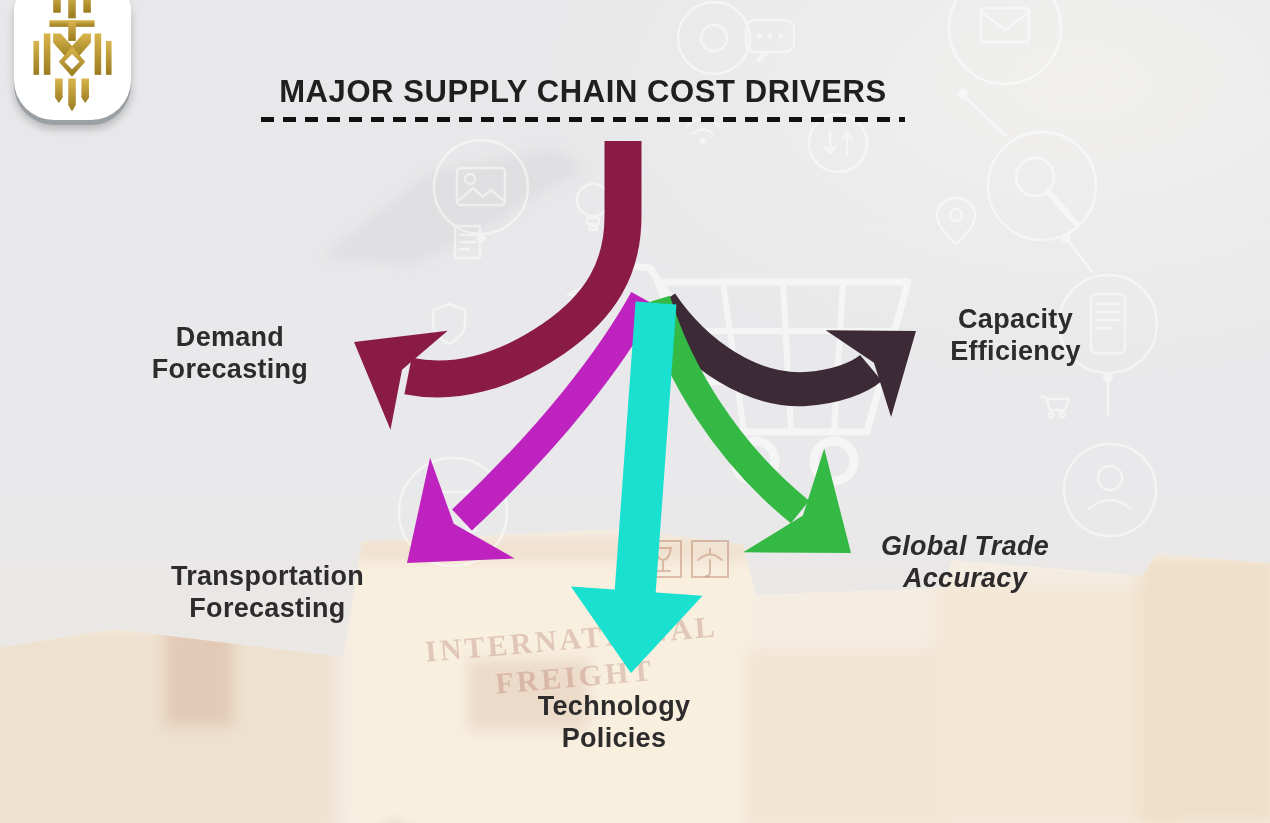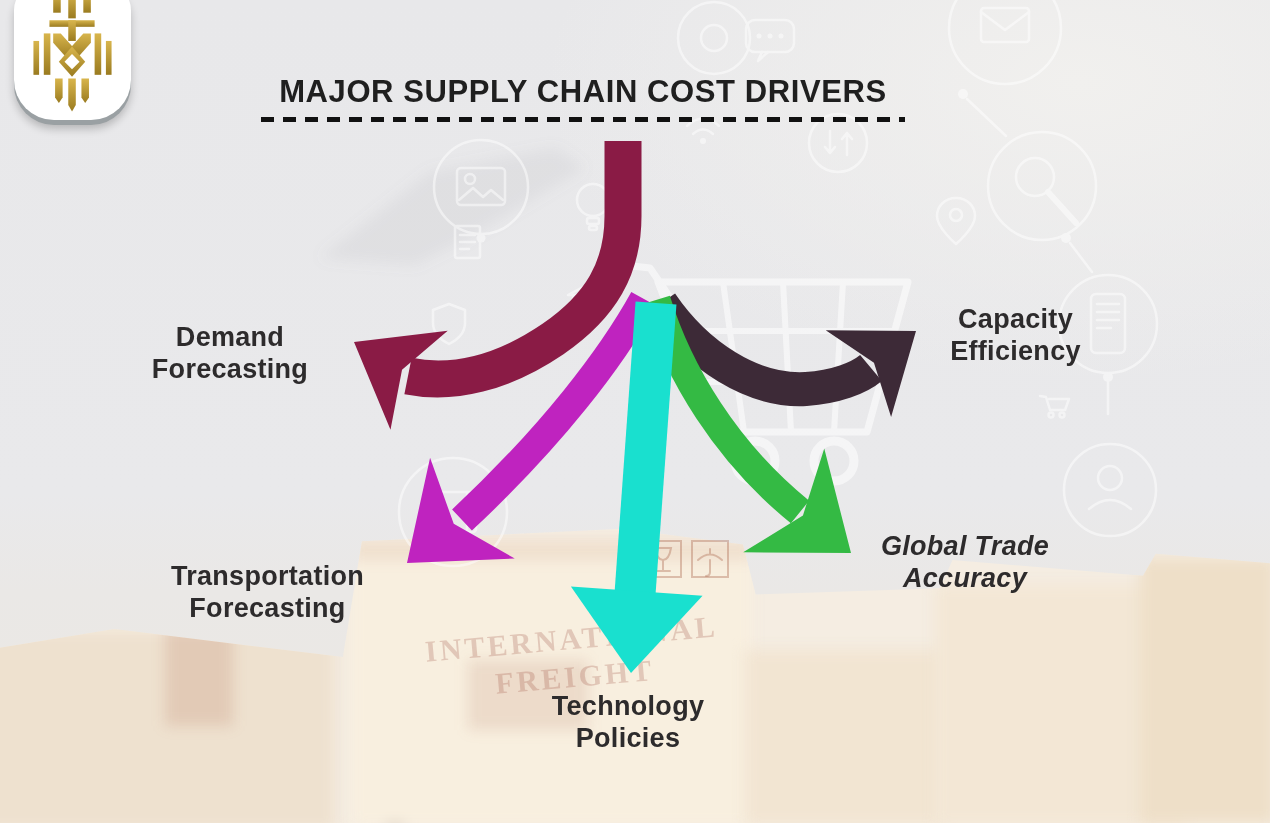--- a/index.html
+++ b/index.html
@@ -40,21 +40,21 @@
   }
 
   
   .lbl{position:absolute;font-weight:700;color:#2d2b2c;text-align:center;
        font-size:27px;line-height:32px;letter-spacing:0.3px;}
   .lbl .ln{display:block;}
   #lbl-demand{left:105px;top:299px;width:250px;margin-top:22px;}
   #lbl-capacity{left:908px;top:303px;width:215px;}
   #lbl-transport{left:130px;top:560px;width:275px;}
   #lbl-global{left:845px;top:530px;width:240px;font-style:italic;}
-  #lbl-tech{left:503px;top:690px;width:250px;}
+  #lbl-tech{left:489px;top:690px;width:250px;}
 
   
   #logo-card{
     position:absolute;left:14px;top:-16px;width:117px;height:136px;
     background:#ffffff;border-radius:26px 26px 40px 40px;
     box-shadow:0 5px 0 #9aa0a3, 0 9px 8px rgba(0,0,0,0.22);
   }
   #logo-card svg{position:absolute;left:0;top:8px;width:117px;height:128px;}
 </style>
 </head>

